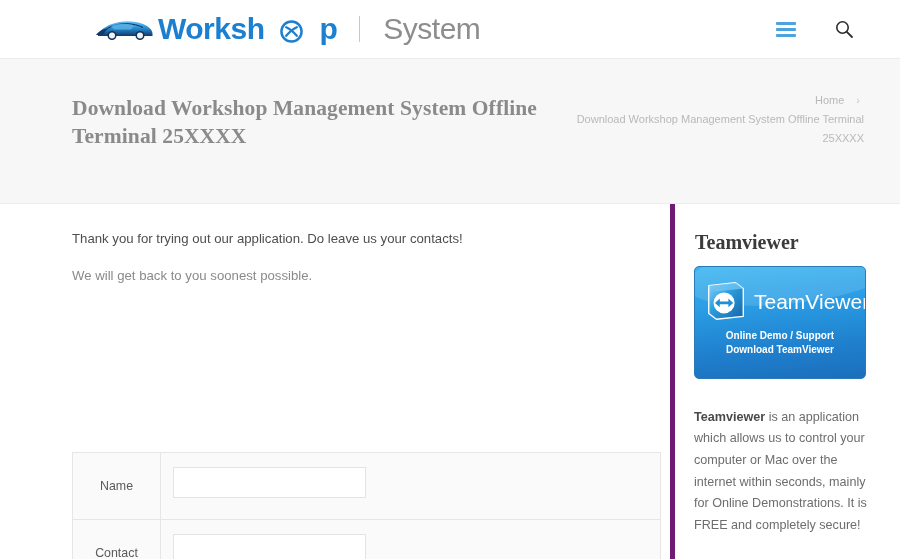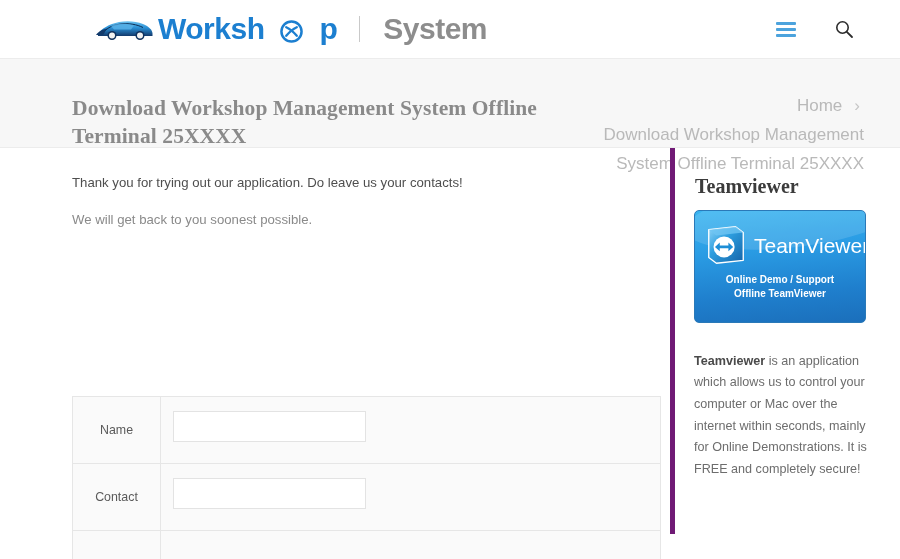--- a/index.html
+++ b/index.html
@@ -30,50 +30,50 @@
   }
   .logo-work{ color:#1c7fd0; position:relative; }
   .logo-o-wrap{
     display:inline-block; width:23px; height:23px; position:relative;
     margin:0 0px; vertical-align:middle;
   }
   .logo-divider{
     display:inline-block; width:1px; height:26px; background:#c9c9c9;
     margin:0 7px 0 6px;
   }
-  .logo-system{ color:#8d8d8d; font-weight:bold; }
+  .logo-system{ color:#8d8d8d; font-weight:normal; }
 
   .header-actions{
     position:absolute; right:46px; top:0; height:58px;
     display:flex; align-items:center; gap:38px;
   }
   .hamburger{ width:20px; height:15px; display:flex; flex-direction:column; justify-content:space-between; cursor:pointer;}
   .hamburger span{ display:block; height:3px; background:#4ca3dd; border-radius:1px; }
   .search-btn{ width:20px; height:20px; cursor:pointer; }
 
   
   .title-band{
     background:#f7f7f7;
     border-top:1px solid #ececec;
     border-bottom:1px solid #ececec;
-    height:90px;
+    height:146px;
     position:relative;
   }
   .page-title{
     position:absolute; left:72px; top:22px; width:520px;
     font-family:"Liberation Serif", serif;
     font-weight:bold;
     font-size:21.5px; line-height:1.28;
     color:#8a8a8a;
     letter-spacing:0.1px;
   }
   .breadcrumb{
     position:absolute; right:36px; top:32px;
     width:300px; text-align:right;
-    font-size:17px; line-height:1.72;
+    font-size:11px; line-height:1.72;
     color:#b9b9b9;
   }
   .crumb-sep{ display:inline-block; margin:0 4px 0 12px; color:#c6c6c6; }
 
   
   .content-wrap{
     display:flex; position:relative;
     height:386px;
   }
   .main-col{
@@ -285,21 +285,21 @@
           <path d="M34 5 L42 11 L14 14 L6 8 Z" fill="#6ec4f2" opacity="0.8"></path>
           <circle cx="22" cy="26" r="11" fill="#ffffff"></circle>
           <path d="M12.5 26 L17.5 21.5 L17.5 24.5 L26.5 24.5 L26.5 21.5 L31.5 26 L26.5 30.5 L26.5 27.5 L17.5 27.5 L17.5 30.5 Z" fill="#1e8ed6"></path>
         </svg>
         <span class="tv-wordmark">
           <span class="tv-word-bold">Team</span><span class="tv-word-light">Viewer</span>
         </span>
       </div>
       <div class="tv-sub">
         <div>Online Demo / Support</div>
-        <div>Offline TeamViewer</div>
+        <div>Download TeamViewer</div>
       </div>
     </div>
 
     <p class="aside-text">
       <b>Teamviewer</b><span> is an application which allows us to control your computer or Mac over the internet within seconds, mainly for Online Demonstrations. It is FREE and completely secure!</span>
     </p>
   </aside>
 
 </div>
 

